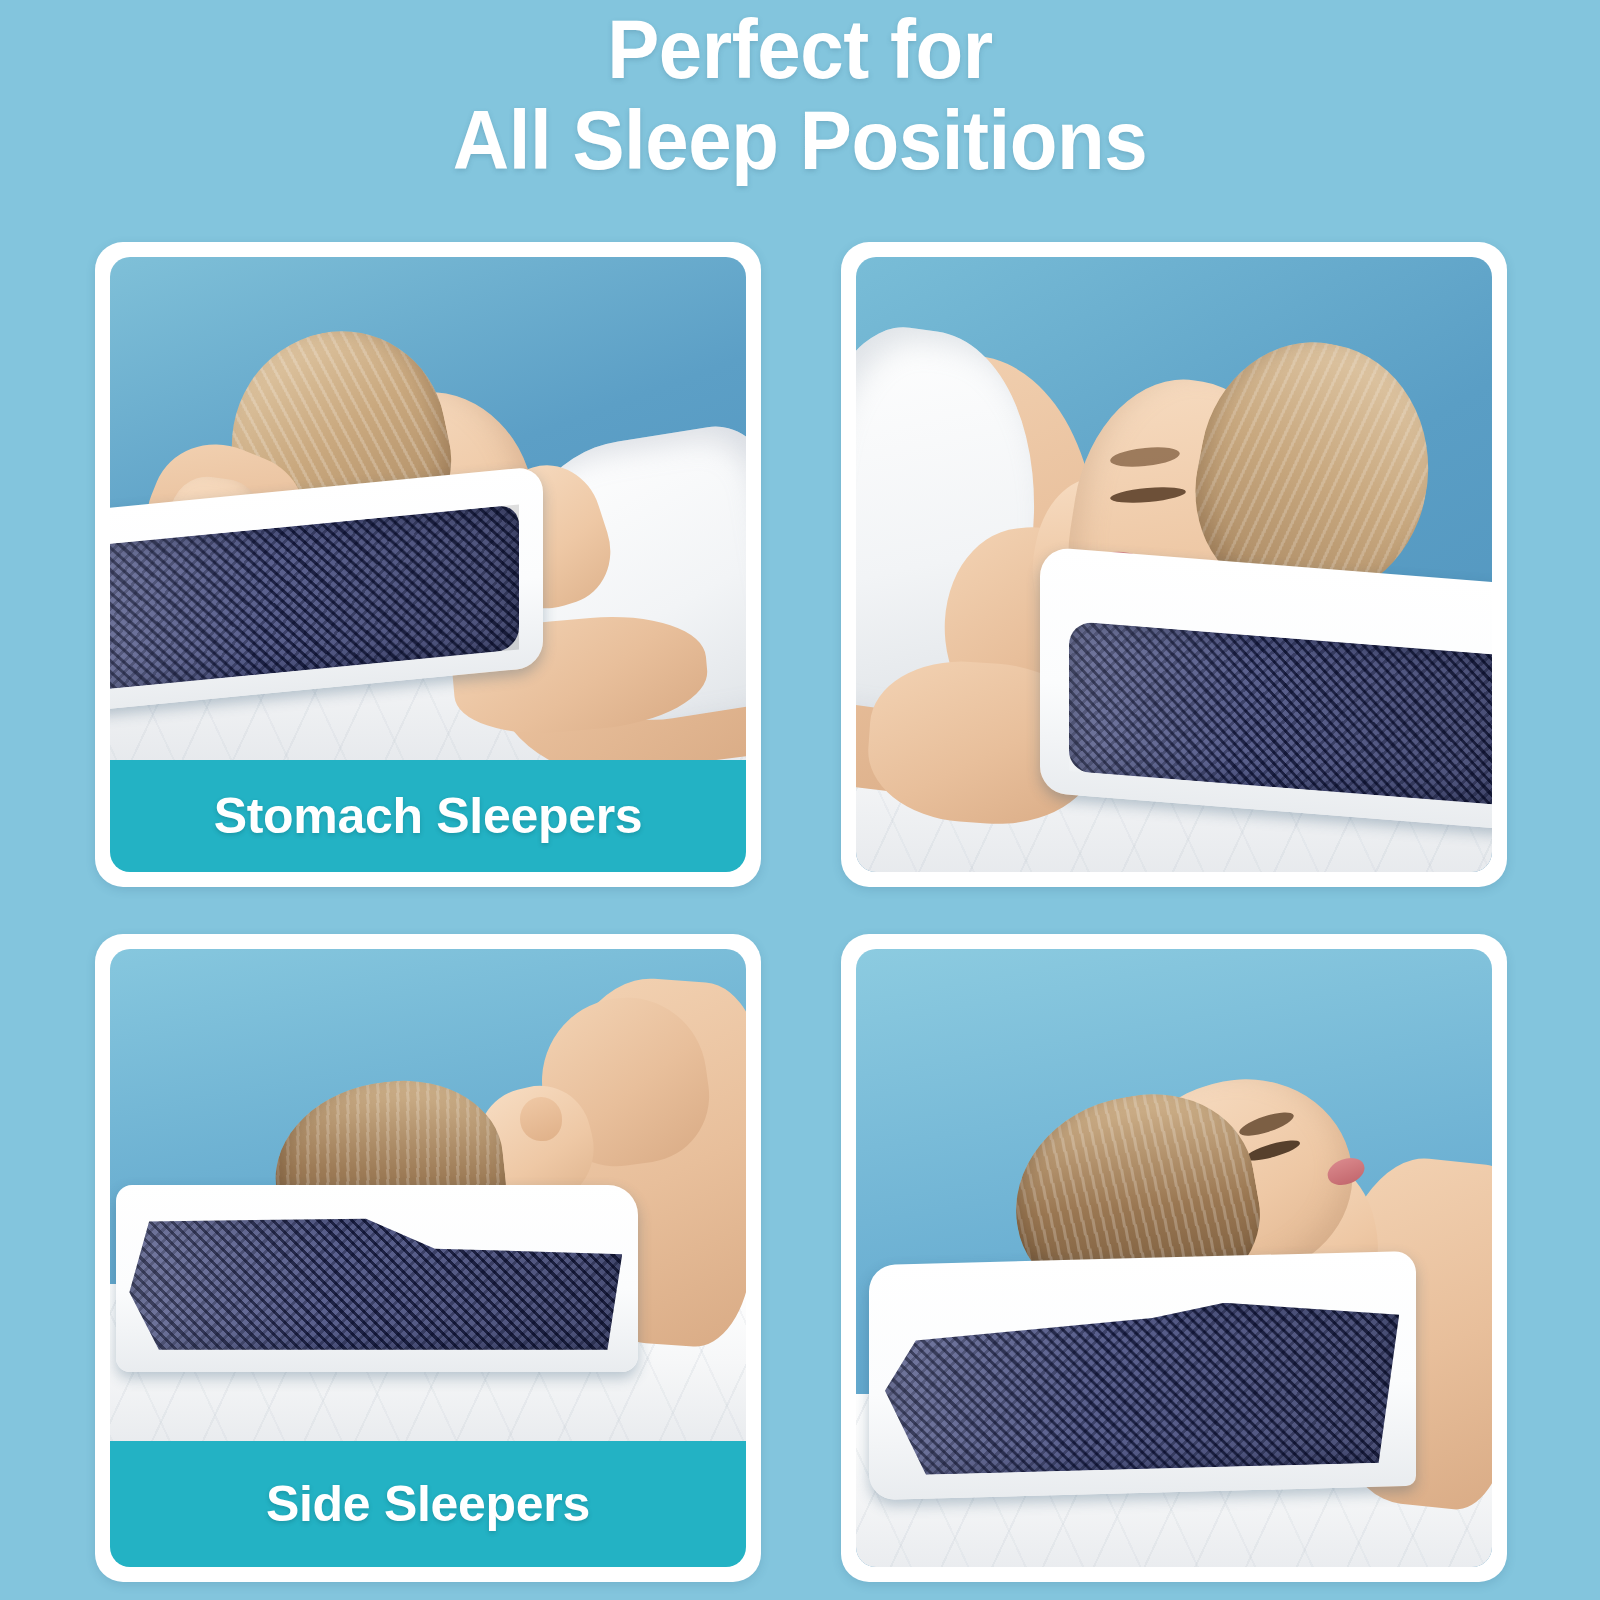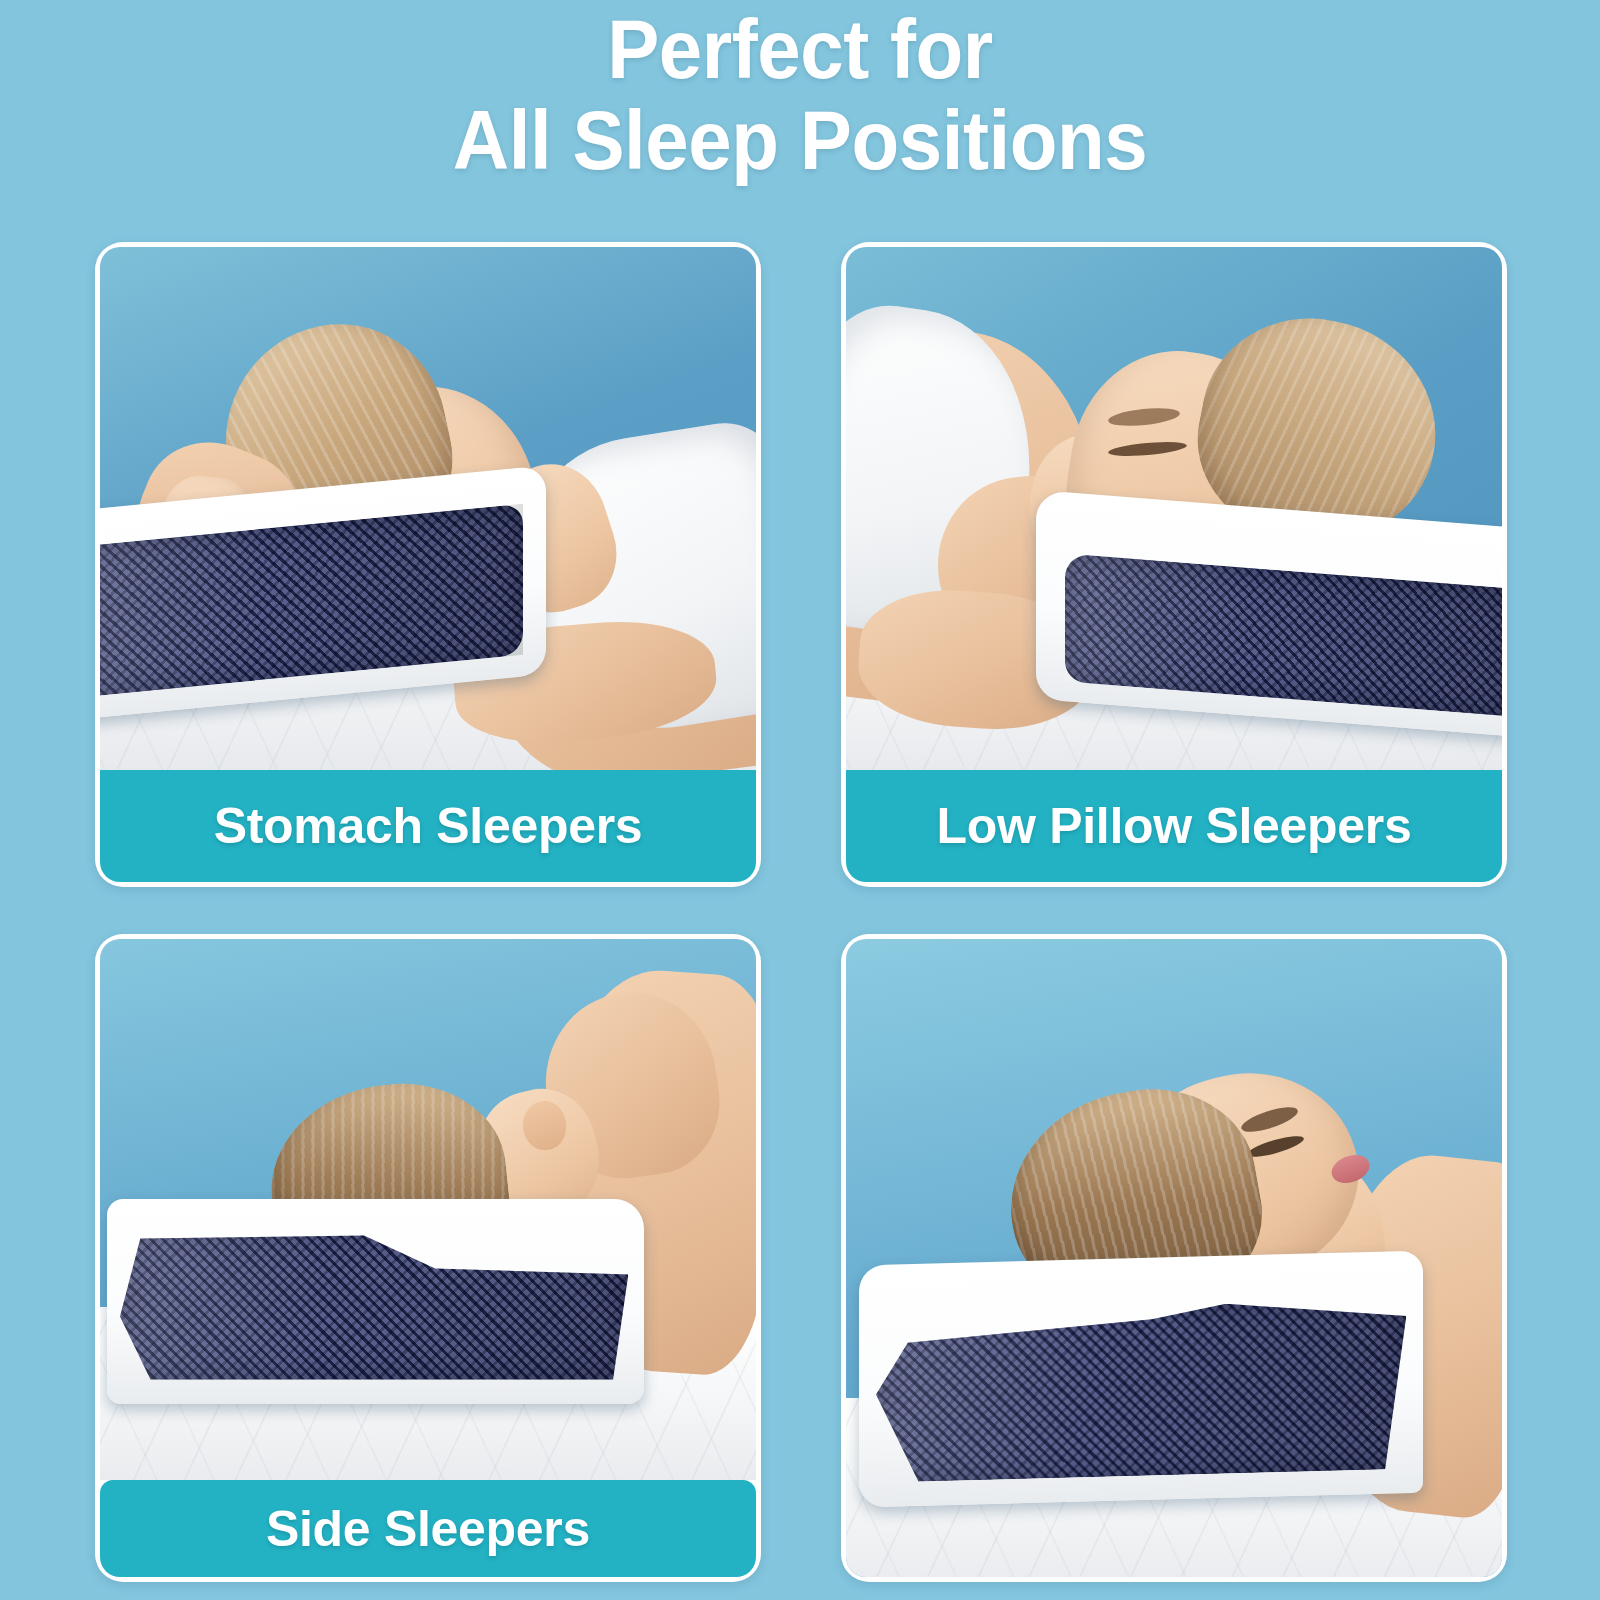--- a/index.html
+++ b/index.html
@@ -30,21 +30,21 @@
     display:grid;
     grid-template-columns:666px 666px;
     grid-template-rows:645px 648px;
     column-gap:80px; row-gap:47px;
   }
 
   .card{
     position:relative;
     border-radius:28px;
     background:#ffffff;
-    padding:5px;
+    padding:15px;
     box-shadow:0 3px 10px rgba(45,95,125,.18);
     overflow:hidden;
   }
   .card-inner{
     position:relative;
     width:100%; height:100%;
     border-radius:20px;
     overflow:hidden;
     display:flex; flex-direction:column;
   }
@@ -65,21 +65,21 @@
     flex:0 0 auto;
     background:#23b2c4;
     color:#ffffff;
     font-size:50px;
     font-weight:bold;
     letter-spacing:-0.3px;
     display:flex; align-items:center; justify-content:center;
     text-shadow:0 2px 4px rgba(0,70,80,.25);
   }
   .cap-h1{height:112px;}
-  .cap-h2{height:97px;border-radius:13px;}
+  .cap-h2{height:126px;}
 
   
   .mattress{
     position:absolute; left:-6%; width:112%;
     background:linear-gradient(180deg,#ffffff 0%,#f6f7f8 40%,#e3e6ea 100%);
   }
   .mattress:after{
     content:""; position:absolute; left:0; right:0; bottom:0; height:16px;
     background:linear-gradient(180deg,#c9ced4,#9aa3ab);
   }
@@ -390,21 +390,20 @@
         <div class="eye"></div>
         <div class="lip"></div>
         <div class="hair"></div>
         <div class="pillow">
           <div class="shell"></div>
           <div class="mesh">
               <div class="mesh-sheen"></div>
             </div>
         </div>
       </div>
-      <div class="caption cap-h1">Low Pillow Sleepers</div>
     </div>
   </div>
 
   <div class="card">
     <div class="card-inner">
       <div class="photo p3">
         <div class="mattress">
             <div class="quilt"></div>
           </div>
         <div class="skin back"></div>

